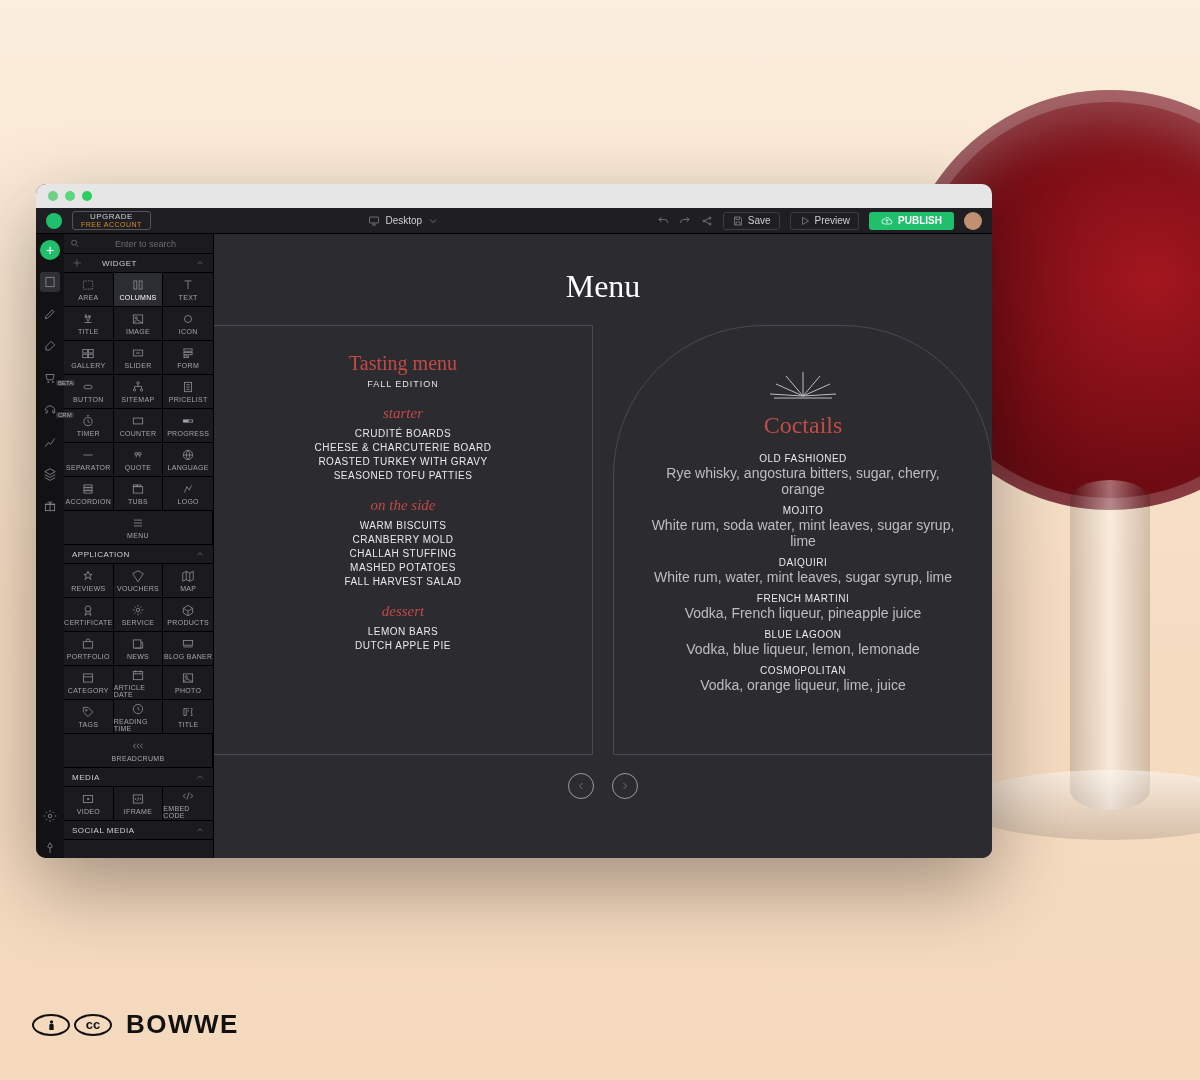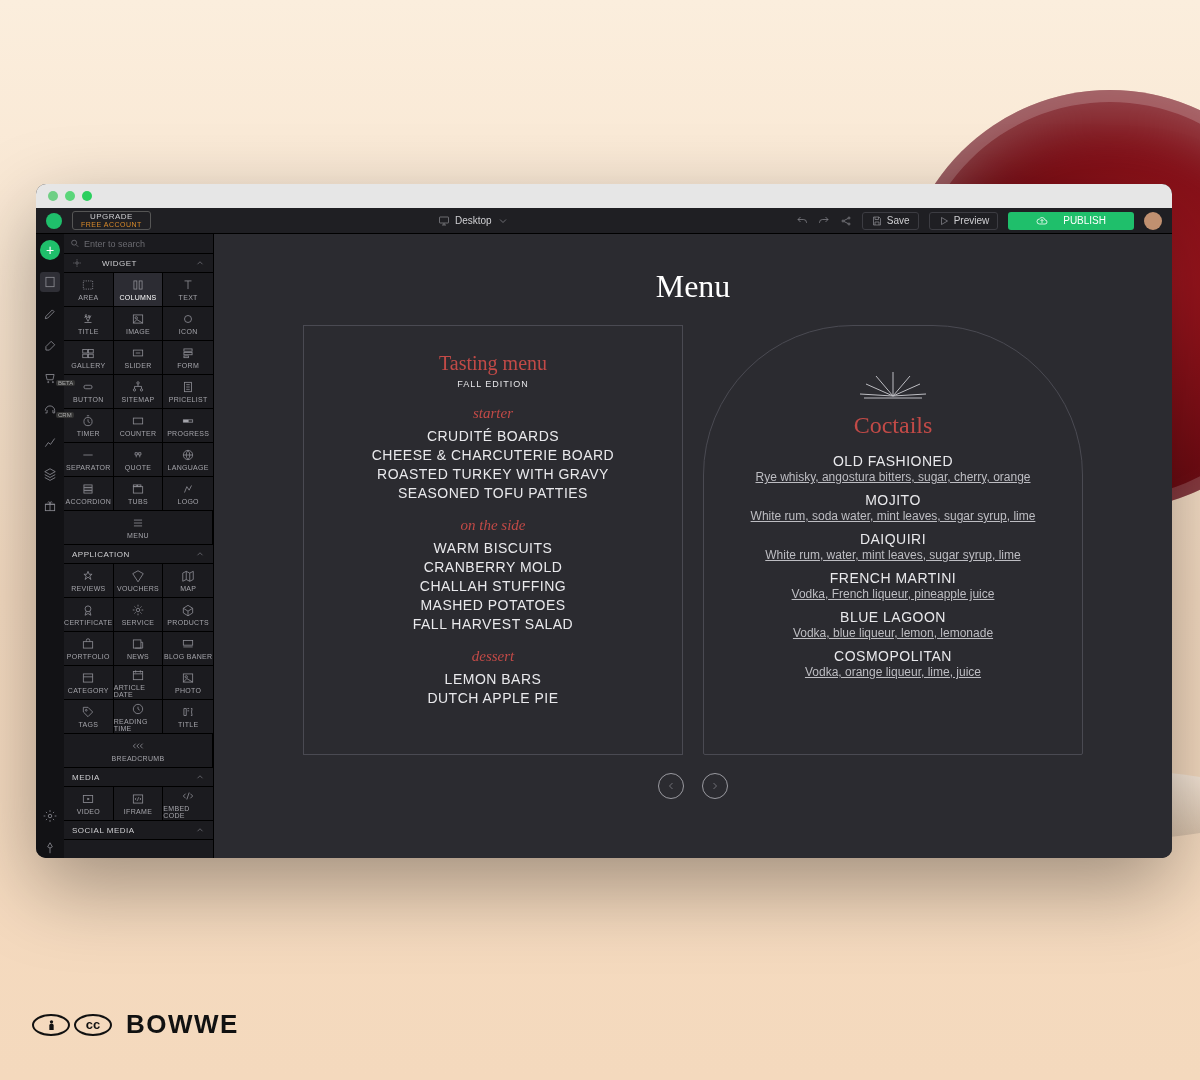--- a/index.html
+++ b/index.html
@@ -49,21 +49,21 @@
     position: absolute; top: 720px; left: 120px;
     width: 300px; height: 70px;
     background: linear-gradient(180deg, rgba(255,255,255,0.45), rgba(0,0,0,0.12));
     border-radius: 50%;
   }
 
   
   .window {
     position: absolute;
     left: 36px; top: 184px;
-    width: 1136px; height: 674px;
+    width: 956px; height: 674px;
     border-radius: 10px;
     background: var(--app-dark);
     box-shadow: 0 28px 80px rgba(0,0,0,0.35);
     overflow: hidden;
     display: flex; flex-direction: column;
   }
   .titlebar {
     height: 24px;
     background: #e6e6e6;
     display: flex; align-items: center;
@@ -97,23 +97,23 @@
     color:#cfcfd2;
   }
   .toolbar .ticon{width:12px;height:12px;display:inline-block;}
   .toolbar .tbtn{
     display:flex; align-items:center; gap:4px;
     border:1px solid #3c3c42; border-radius:3px;
     padding:2px 8px; color:#cfcfd2;
   }
   .toolbar .publish{
     background: var(--green); color:#fff;
-    border-radius:3px; padding:3px 28px;
-    display:flex; align-items:center; gap:15px;
-    font-weight:400;
+    border-radius:3px; padding:3px 12px;
+    display:flex; align-items:center; gap:5px;
+    font-weight:700;
   }
   .toolbar .avatar{width:18px;height:18px;border-radius:50%;background:#c09070;display:inline-block;}
 
   .body{flex:1; display:flex; min-height:0;}
 
   
   .rail{
     width:28px; background:#121215;
     display:flex; flex-direction:column; align-items:center;
     padding-top:6px; gap:12px;
@@ -136,21 +136,21 @@
     overflow:hidden;
     display:flex; flex-direction:column;
   }
   .panel .search{
     display:flex;align-items:center;gap:4px;
     padding:4px 6px;border-bottom:1px solid #000;
     color:#6a6a70;
   }
   .panel .search input{
     background:transparent;border:none;outline:none;
-    color:#cfcfd2;font-size:9px;width:100%;
+    color:#cfcfd2;font-size:9px;width:100%;text-align:center;
   }
   .panel .search input::placeholder{color:#6a6a70;}
   .panel .section-hdr{
     display:flex;align-items:center;justify-content:space-between;
     padding:4px 8px;border-bottom:1px solid #000;
     color:#cfcfd2;letter-spacing:.5px;
   }
   .panel .grid{
     display:grid;grid-template-columns:repeat(3,1fr);
   }
@@ -198,25 +198,25 @@
   }
   .card .sub{
     font-size:9px; letter-spacing:1px; color:#e5e5e8; margin-top:4px;
   }
   .card .sec-red{
     font-family: var(--serif); font-style: italic;
     color: var(--red-accent); font-size:15px;
     margin:16px 0 6px;
   }
   .card .item{
-    font-size:14px; letter-spacing:.5px; color:#e9e9ec;
+    font-size:10px; letter-spacing:.5px; color:#e9e9ec;
     margin:3px 0;
   }
   .card .item-d{
-    font-size:12px; color:#bdbdc2; margin:-2px 0 8px;text-decoration:underline;
+    font-size:14px; color:#bdbdc2; margin:-2px 0 8px;
   }
   .card.cocktails{
     border-radius:150px 150px 2px 2px;
     padding-top:40px;
   }
   .card.cocktails .sun{
     margin:0 auto 8px;
   }
   .arrows{margin-top:18px;display:flex;gap:18px;}
   .arrows .arr{

